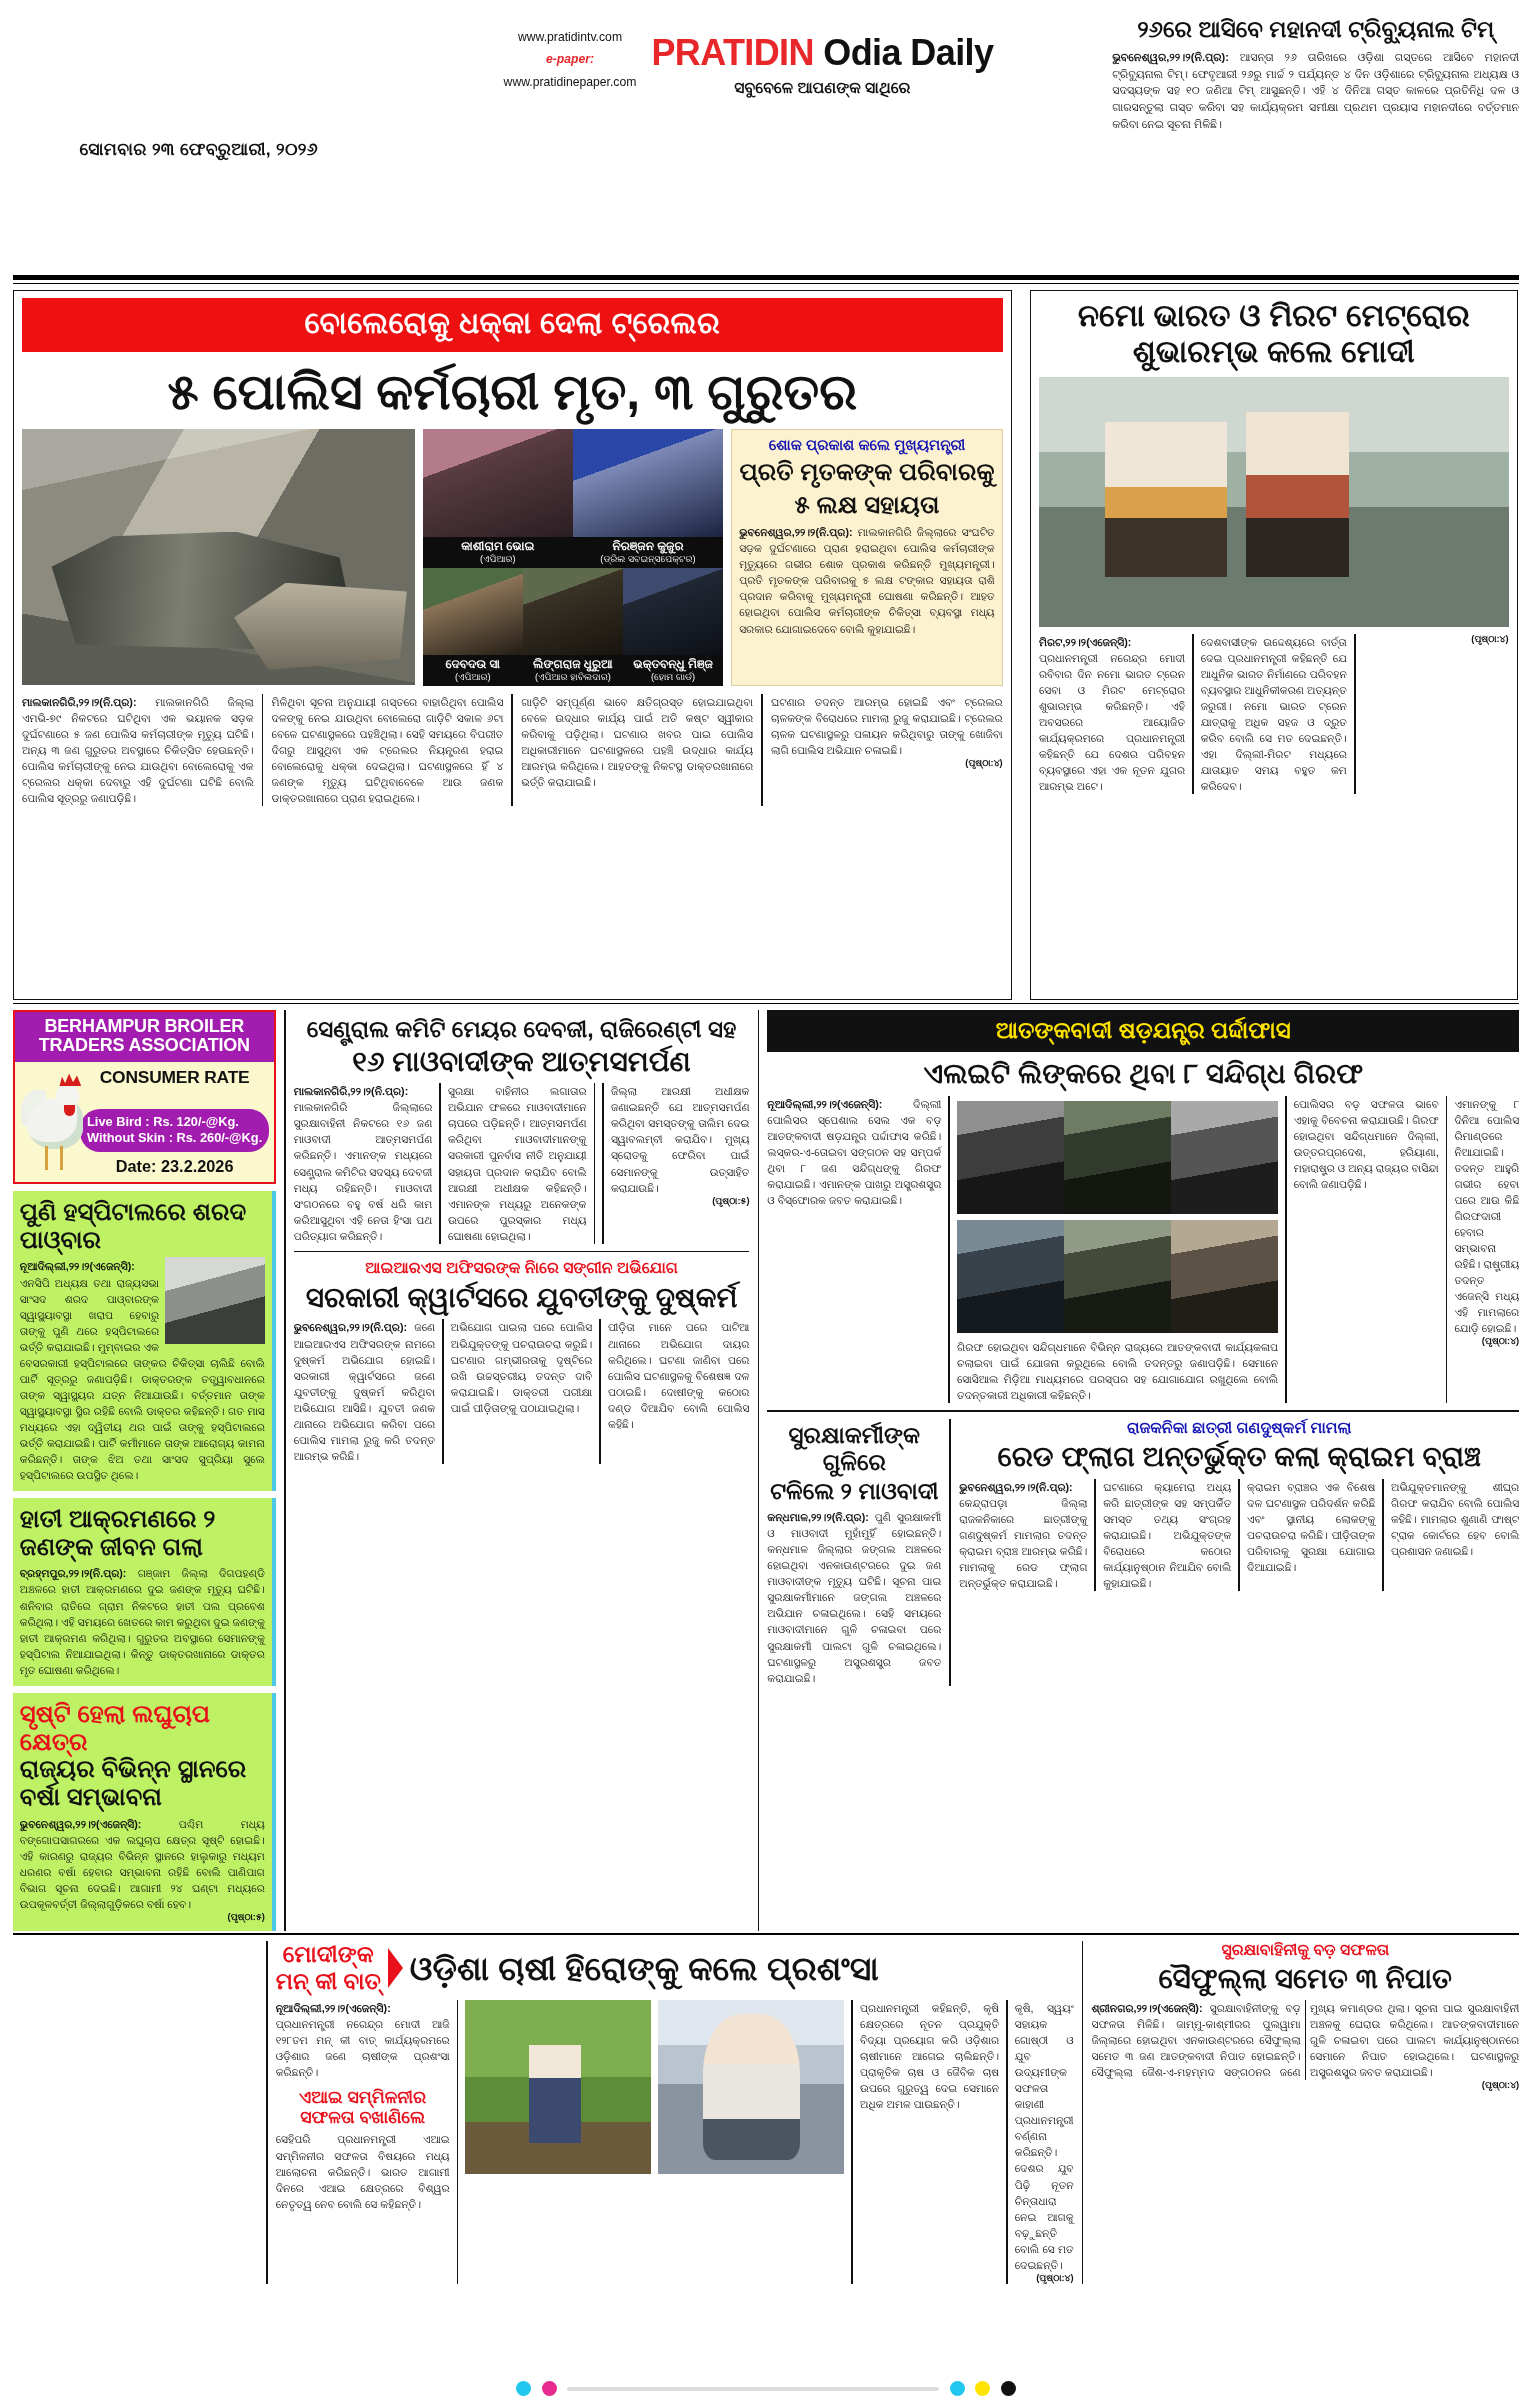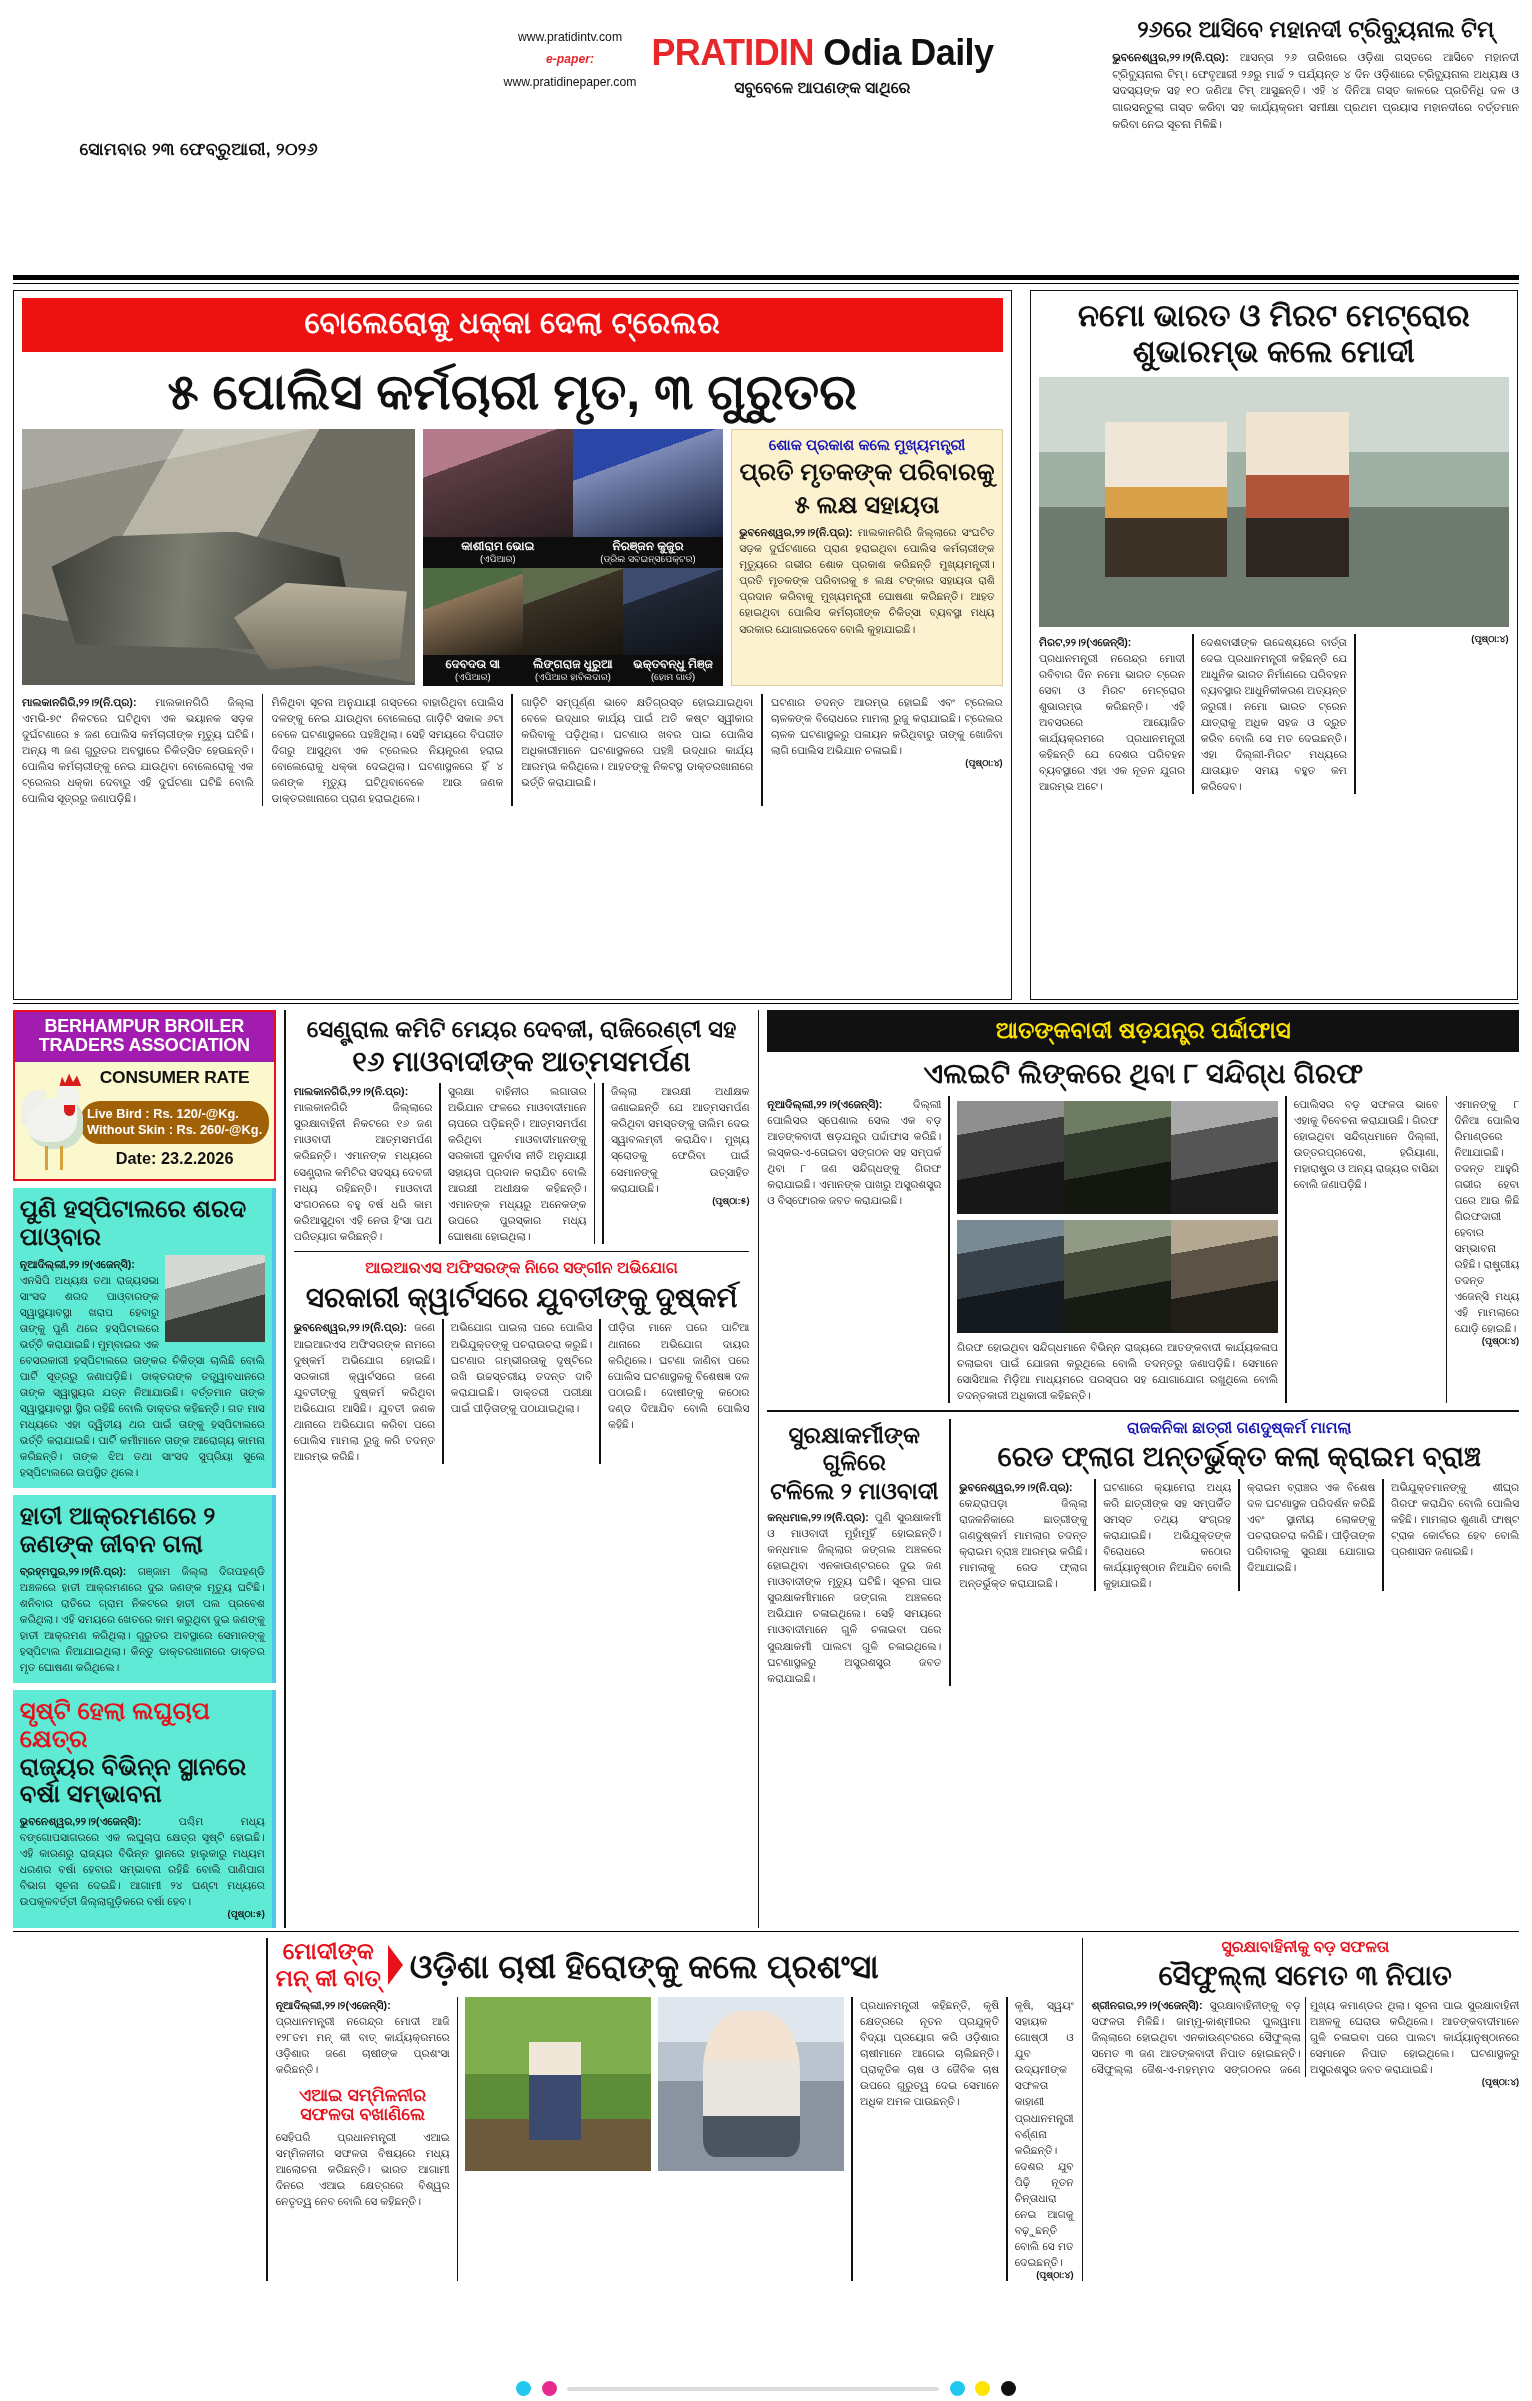--- a/index.html
+++ b/index.html
@@ -121,26 +121,26 @@
   .rooster .head { position:absolute; left:37px; top:16.3px; width:23px; height:25.6px; background:#f3f4ef; border-radius:50% 50% 42% 42%; }
   .rooster .comb { position:absolute; left:40px; top:5.8px; width:22px; height:14px; background:#d81d1d;
      clip-path: polygon(0 100%, 12% 30%, 26% 78%, 44% 8%, 62% 70%, 80% 22%, 100% 100%); }
   .rooster .wattle { position:absolute; left:45px; top:38px; width:10.5px; height:11.6px; background:#d81d1d; border-radius:0 0 50% 50%; }
   .rooster .tail { position:absolute; left:1.2px; top:23px; width:25.6px; height:36px; background:#eef0ea;
      border-radius: 60% 10% 40% 20%; }
   .rooster .leg1, .rooster .leg2 { position:absolute; bottom:3.5px; width:2.9px; height:24.4px; background:#d9a13c; }
   .rooster .leg1 { left:25.6px; } .rooster .leg2 { left:41px; }
   .ad-right { flex: 1; }
   .ad-consumer { font-size: 17.4px; font-weight: 700; text-align: center; letter-spacing: -0.2px; }
-  .ad-rates { background: #a16207; border-radius: 20px; padding: 5.2px 7px; margin-top: 13px; }
+  .ad-rates { background: #a21caf; border-radius: 20px; padding: 5.2px 7px; margin-top: 21px; }
   .ad-rate { color: #fff; font-size: 12.8px; font-weight: 700; white-space: nowrap; line-height: 1.3; }
   .ad-date { font-size: 16.3px; font-weight: 700; text-align: center; margin-top: 5.2px; }
 
   
-  .tint { background: #5eead4; border-right: 4.1px solid #4dc8e8; padding: 7px 7px 8.1px; margin-top: 7px; }
+  .tint { background: #bef264; border-right: 4.1px solid #4dc8e8; padding: 7px 7px 8.1px; margin-top: 7px; }
   .tint h3 { font-size: 24.4px; font-weight: 700; line-height: 1.14; text-align: left; }
   .tint h3.red { color: #e8101a; }
   .tint .body-txt { margin-top: 4.6px; }
   .port-sm { width: 100px; height: 87px; float: right; margin: 3.5px 0 3.5px 5.8px;
     background: linear-gradient(165deg,#d6d8d4 0 30%, #8d8f8a 30% 58%, #3c3e3a 58%); }
 
   
   .block { margin-top: 5.8px; }
   .hl-kicker { font-size: 15.7px; font-weight: 700; text-align: center; color: #e8101a; line-height: 1.2; }
   .hl-kicker.blue { color: #1414b4; }

